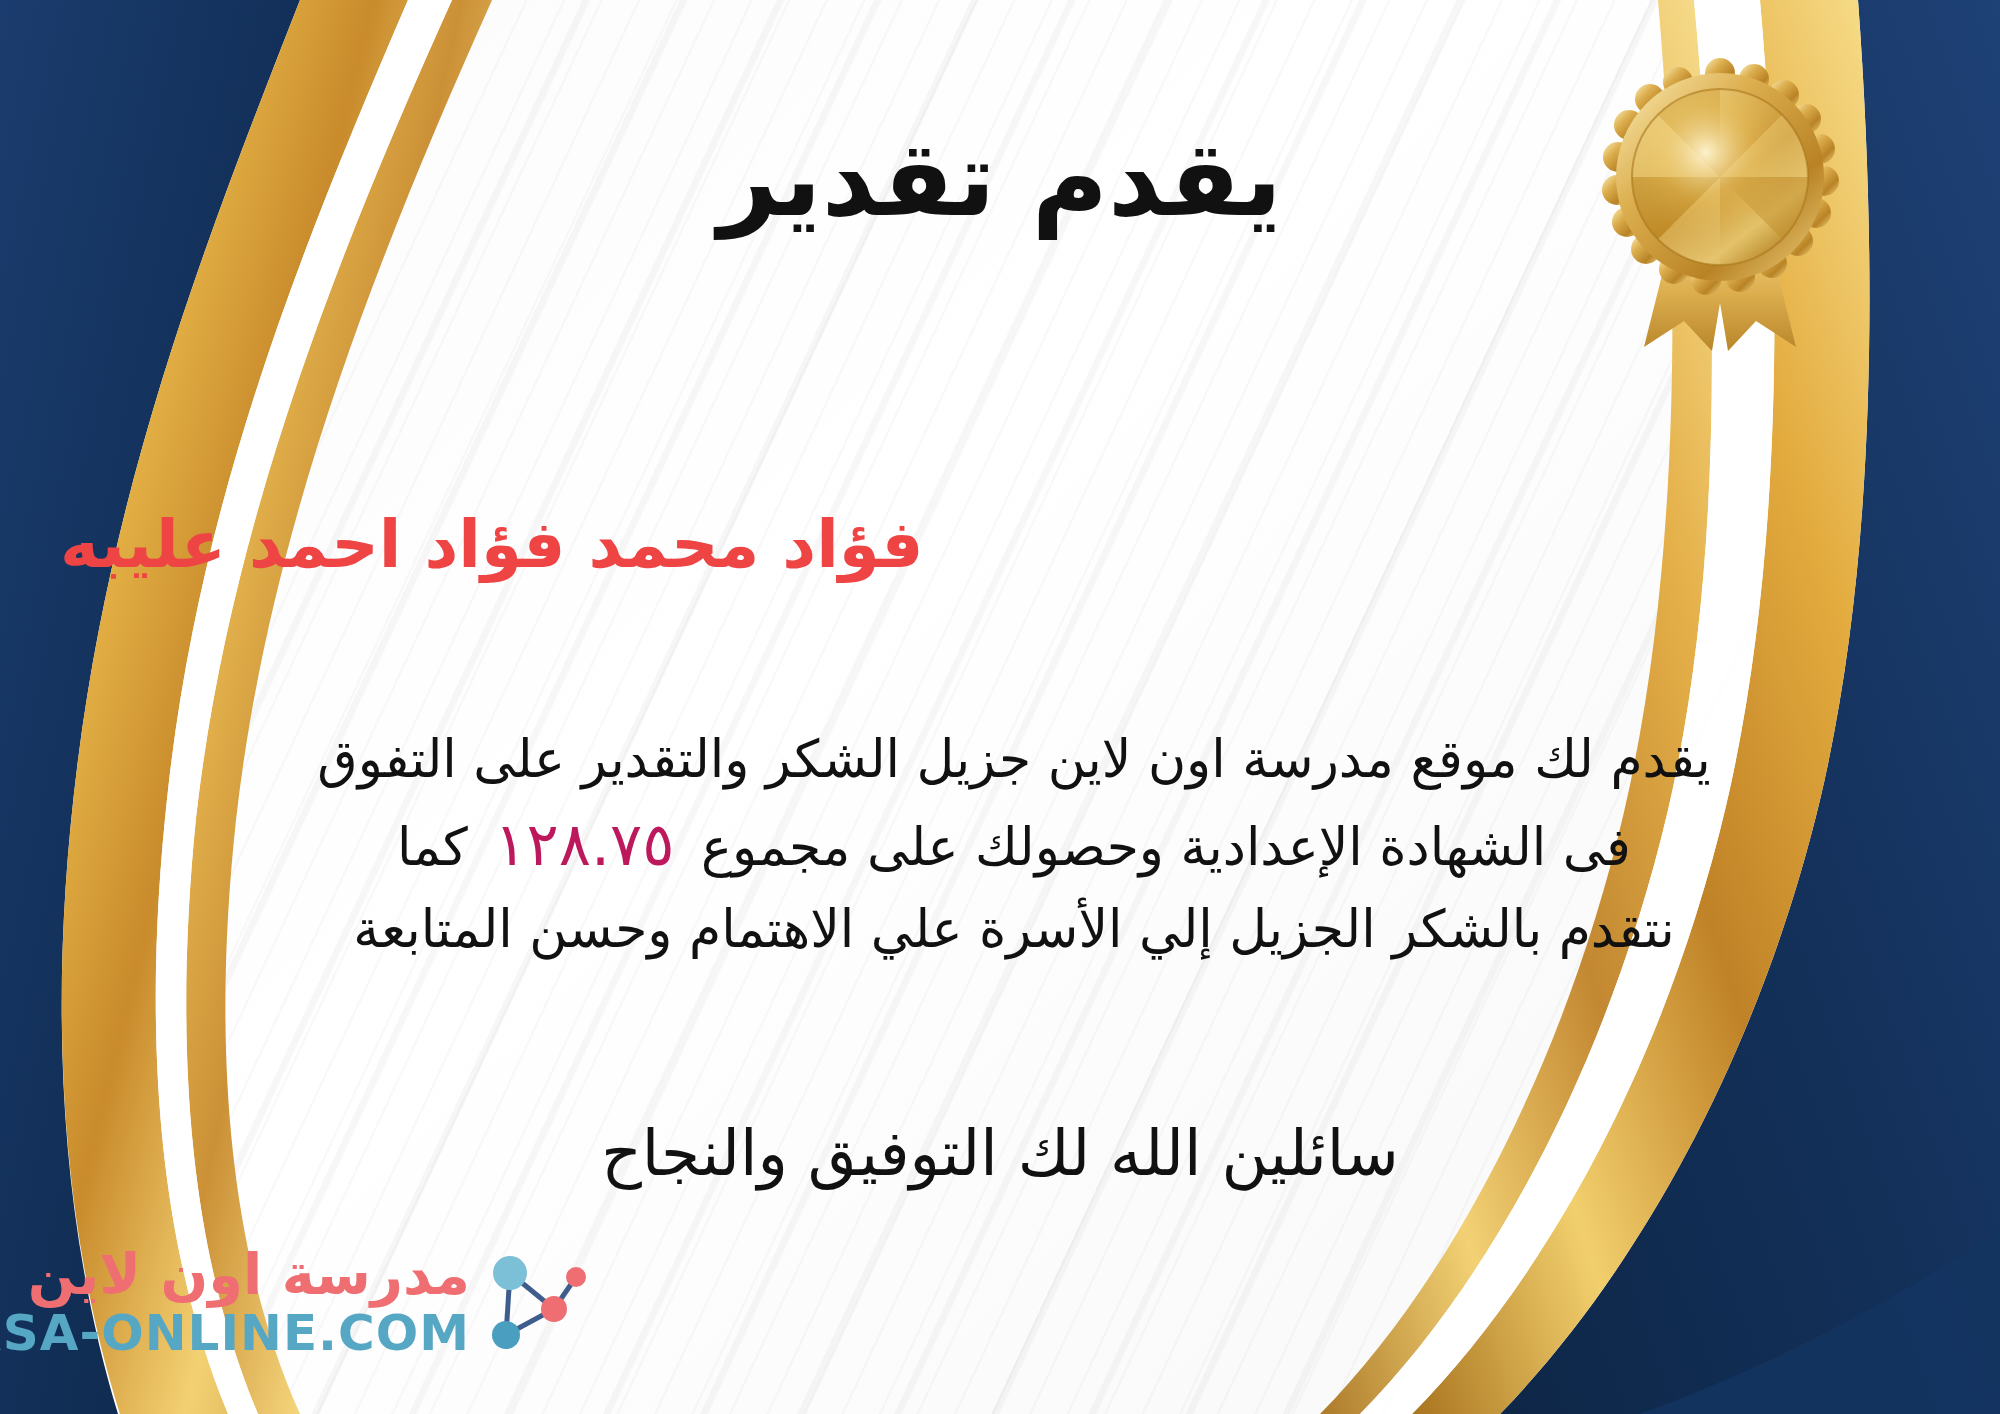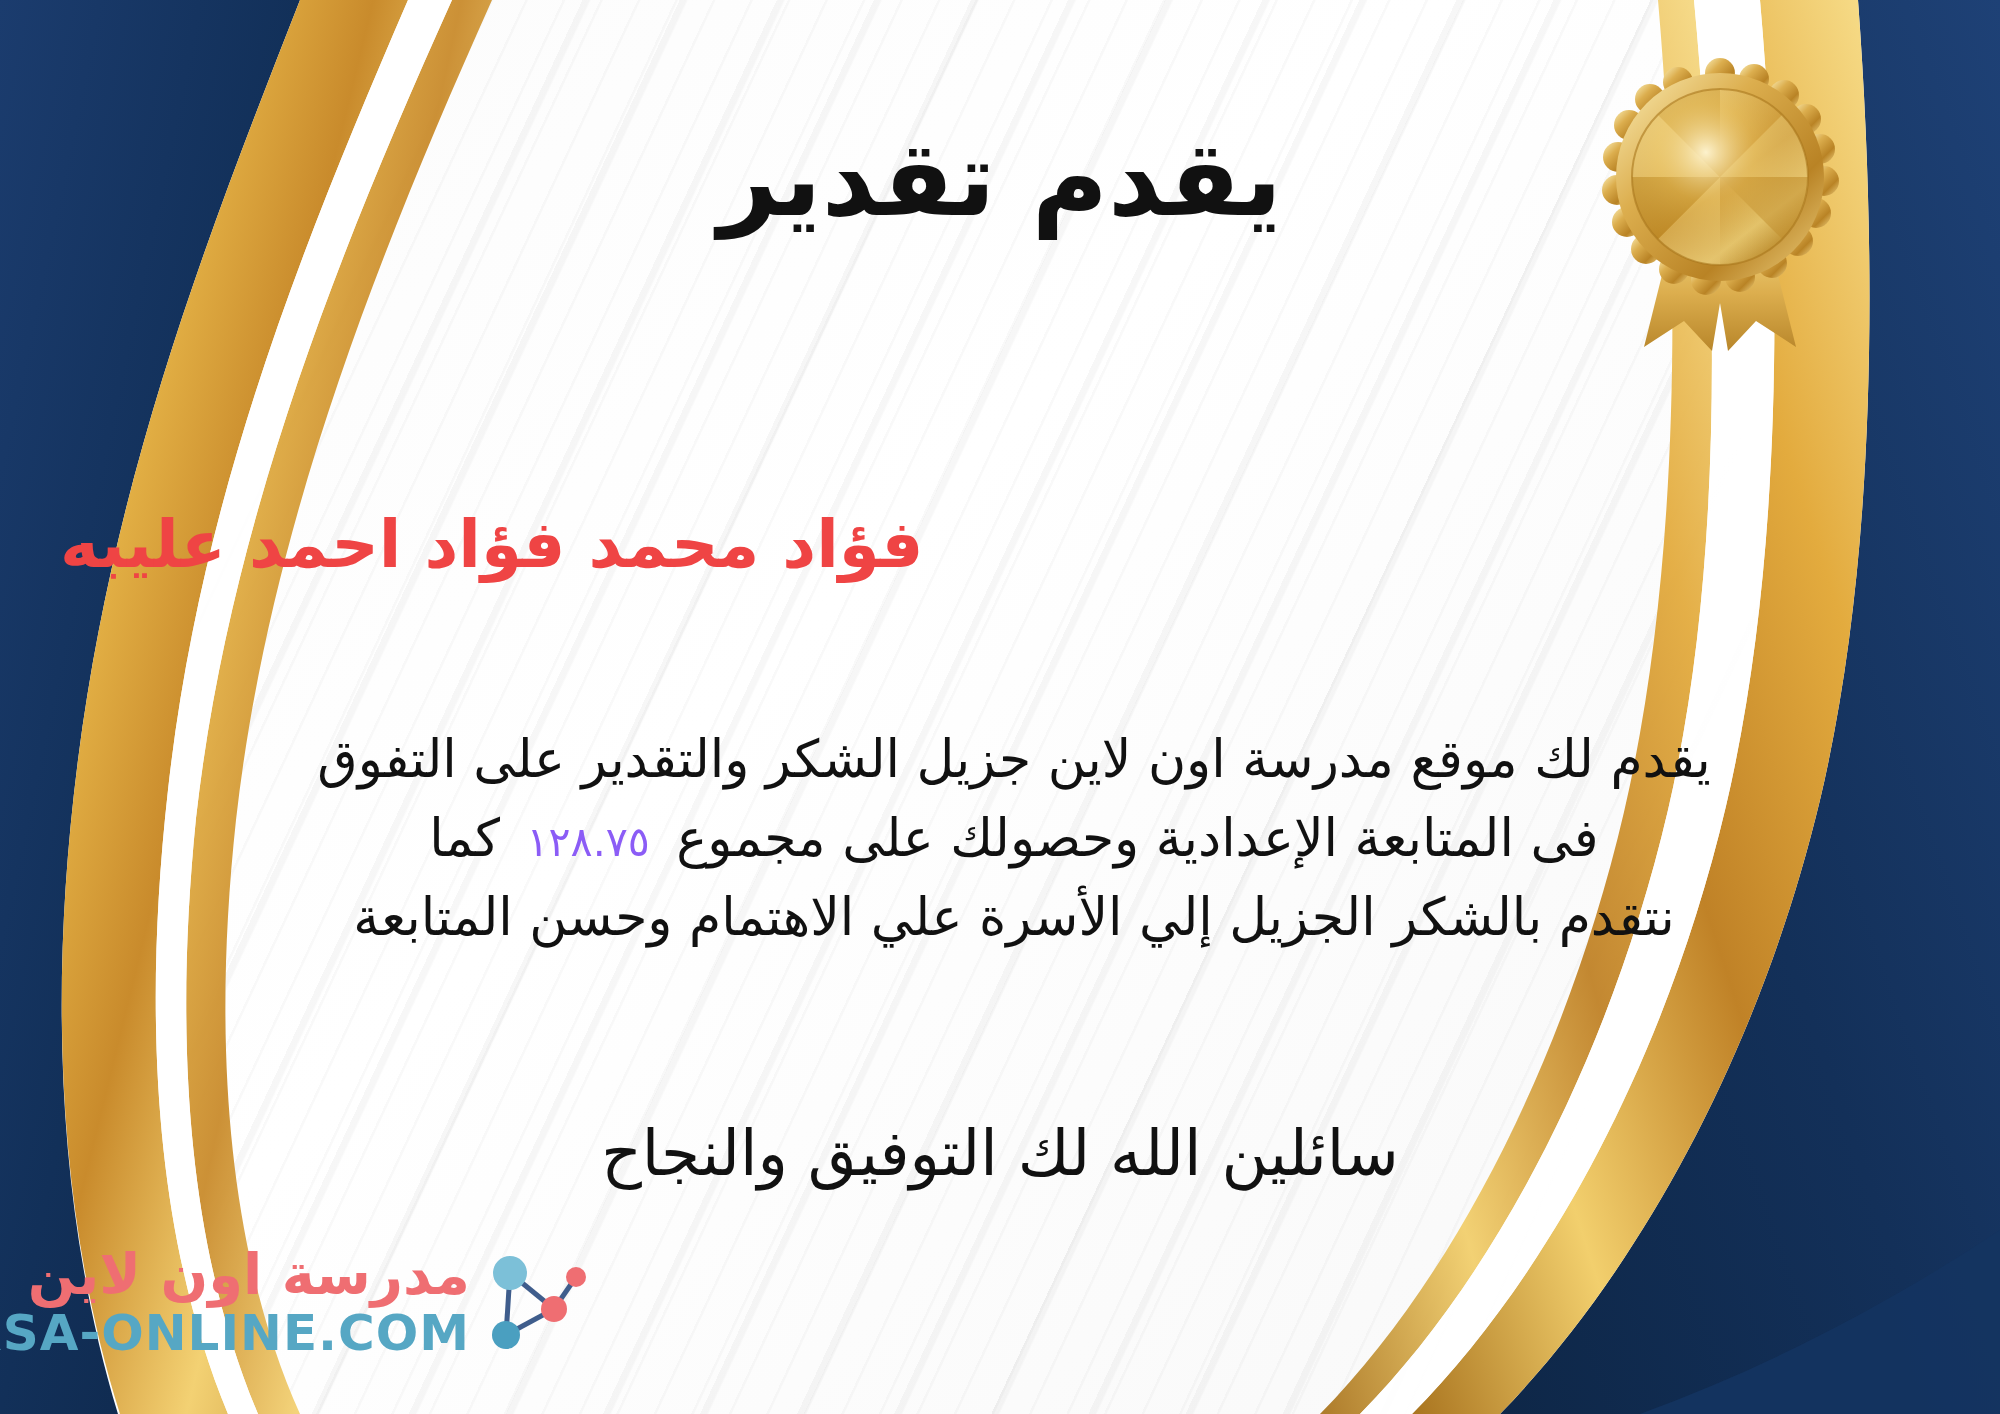--- a/index.html
+++ b/index.html
@@ -71,23 +71,23 @@
   .body-line {
     font-size:52px;
     font-weight:400;
     color:#111111;
     line-height:1.52;
     letter-spacing:0px;
     direction:rtl;
     white-space:nowrap;
   }
   .score {
-    color:#8b5cf6;
+    color:#be185d;
     font-weight:500;
-    font-size:41px;
+    font-size:60px;
     padding:0 10px;
   }
   .closing {
     position:absolute;
     top:1110px; left:10px; width:1860px;
     text-align:center;
     font-size:63px;
     color:#111111;
     direction:rtl;
     line-height:1.4;
@@ -261,21 +261,21 @@
 
   <div class="content">
 
     <div class="title">يقدم تقدير</div>
 
     <div class="recipient">فؤاد محمد فؤاد احمد عليبه</div>
 
     <div class="body-block">
       <div class="body-line">يقدم لك موقع مدرسة اون لاين جزيل الشكر  والتقدير على التفوق</div>
       <div class="body-line">
-        <span>فى المتابعة الإعدادية وحصولك على مجموع</span>
+        <span>فى الشهادة الإعدادية وحصولك على مجموع</span>
         <span class="score">١٢٨.٧٥</span>
         <span>كما</span>
       </div>
       <div class="body-line">نتقدم  بالشكر الجزيل إلي الأسرة علي الاهتمام وحسن المتابعة</div>
     </div>
 
     <div class="closing">سائلين الله لك التوفيق  والنجاح</div>
   </div>
 
   <div class="logo">

